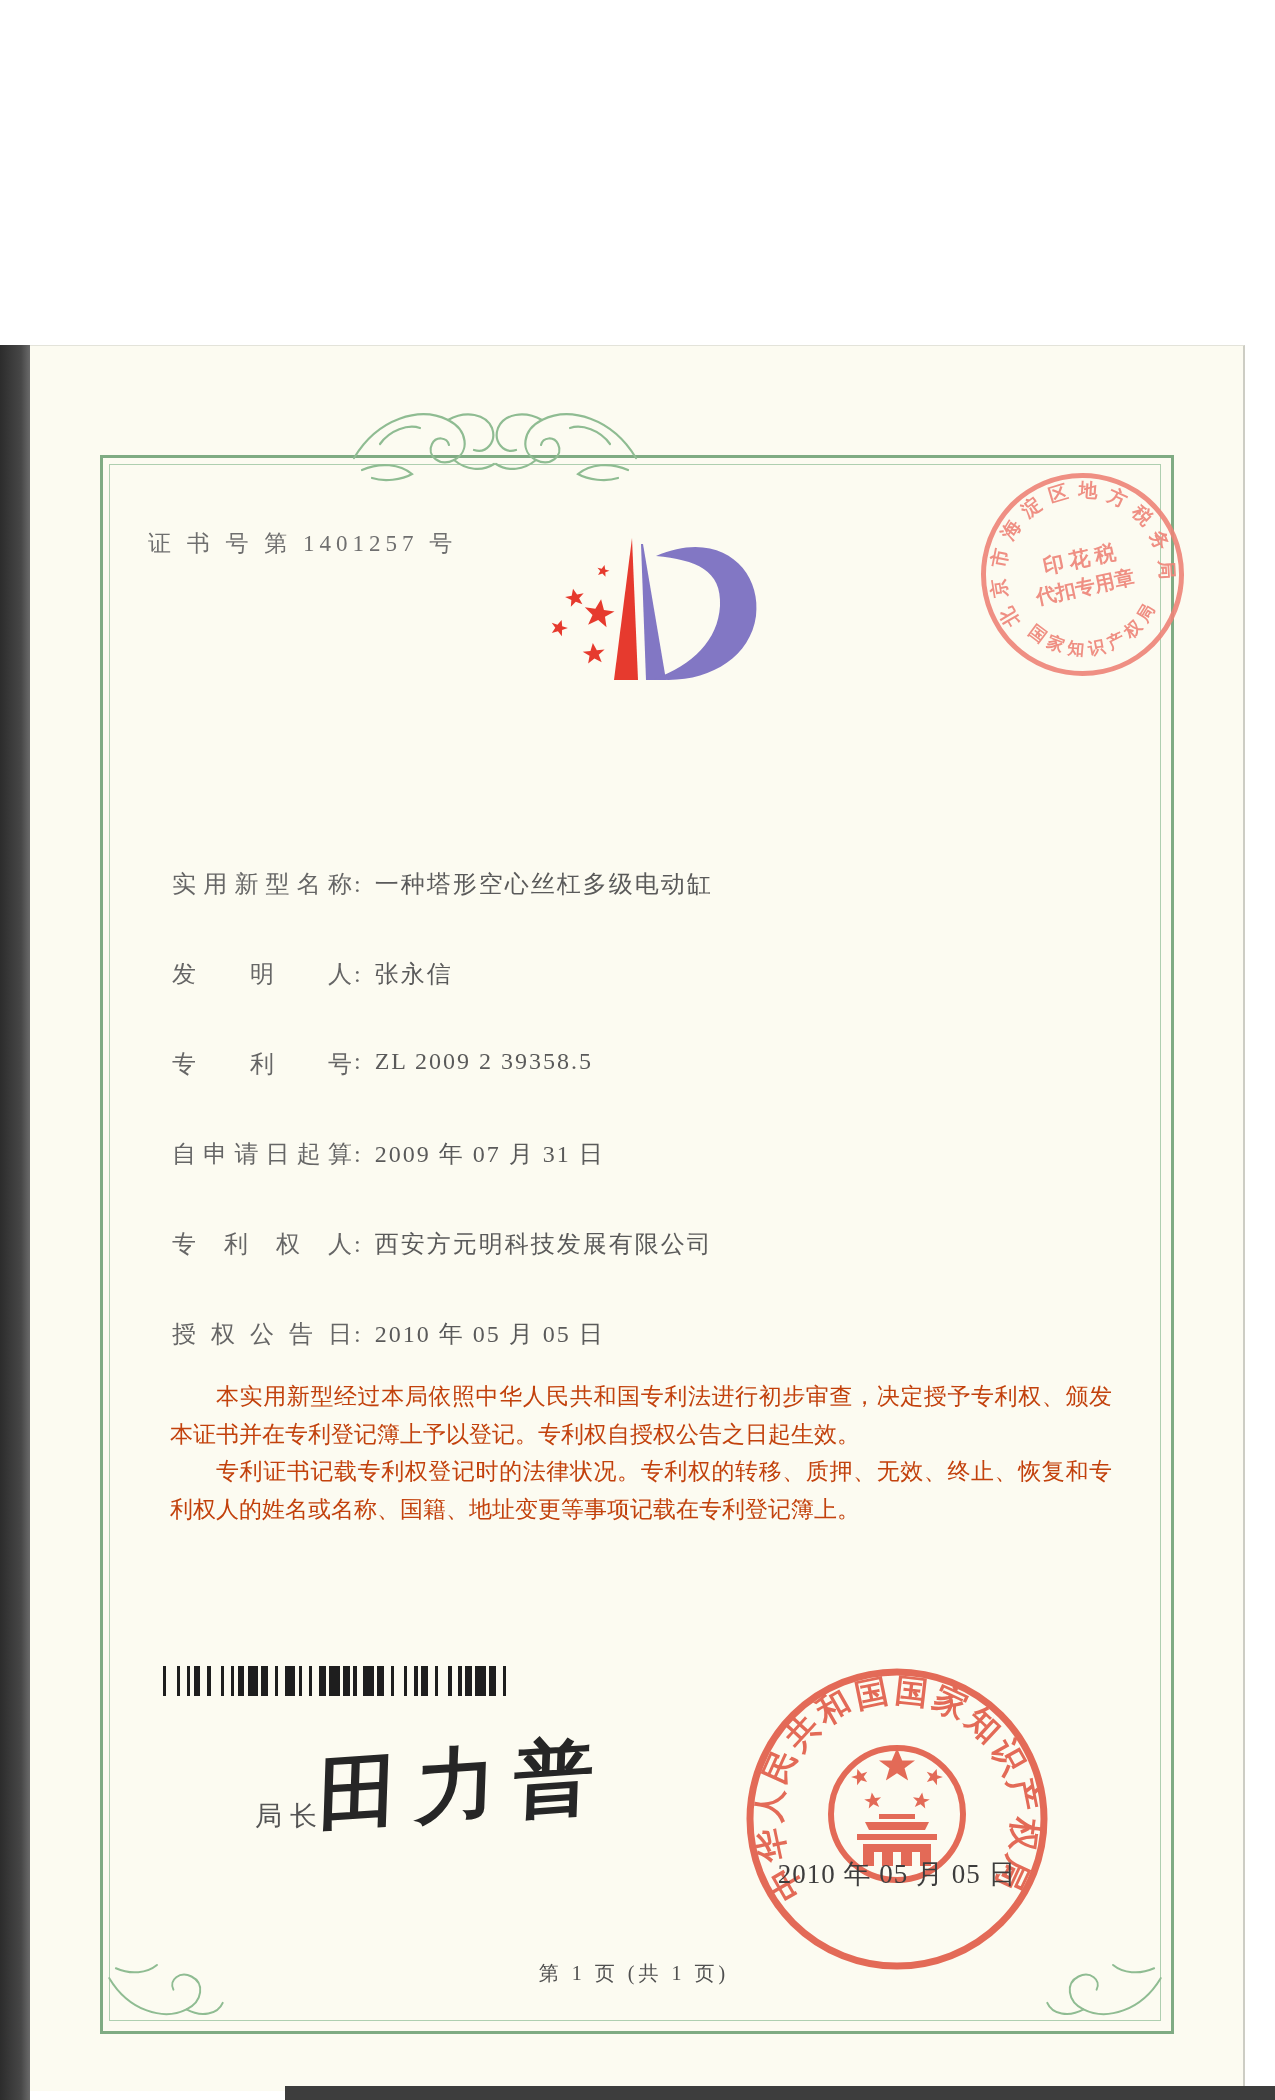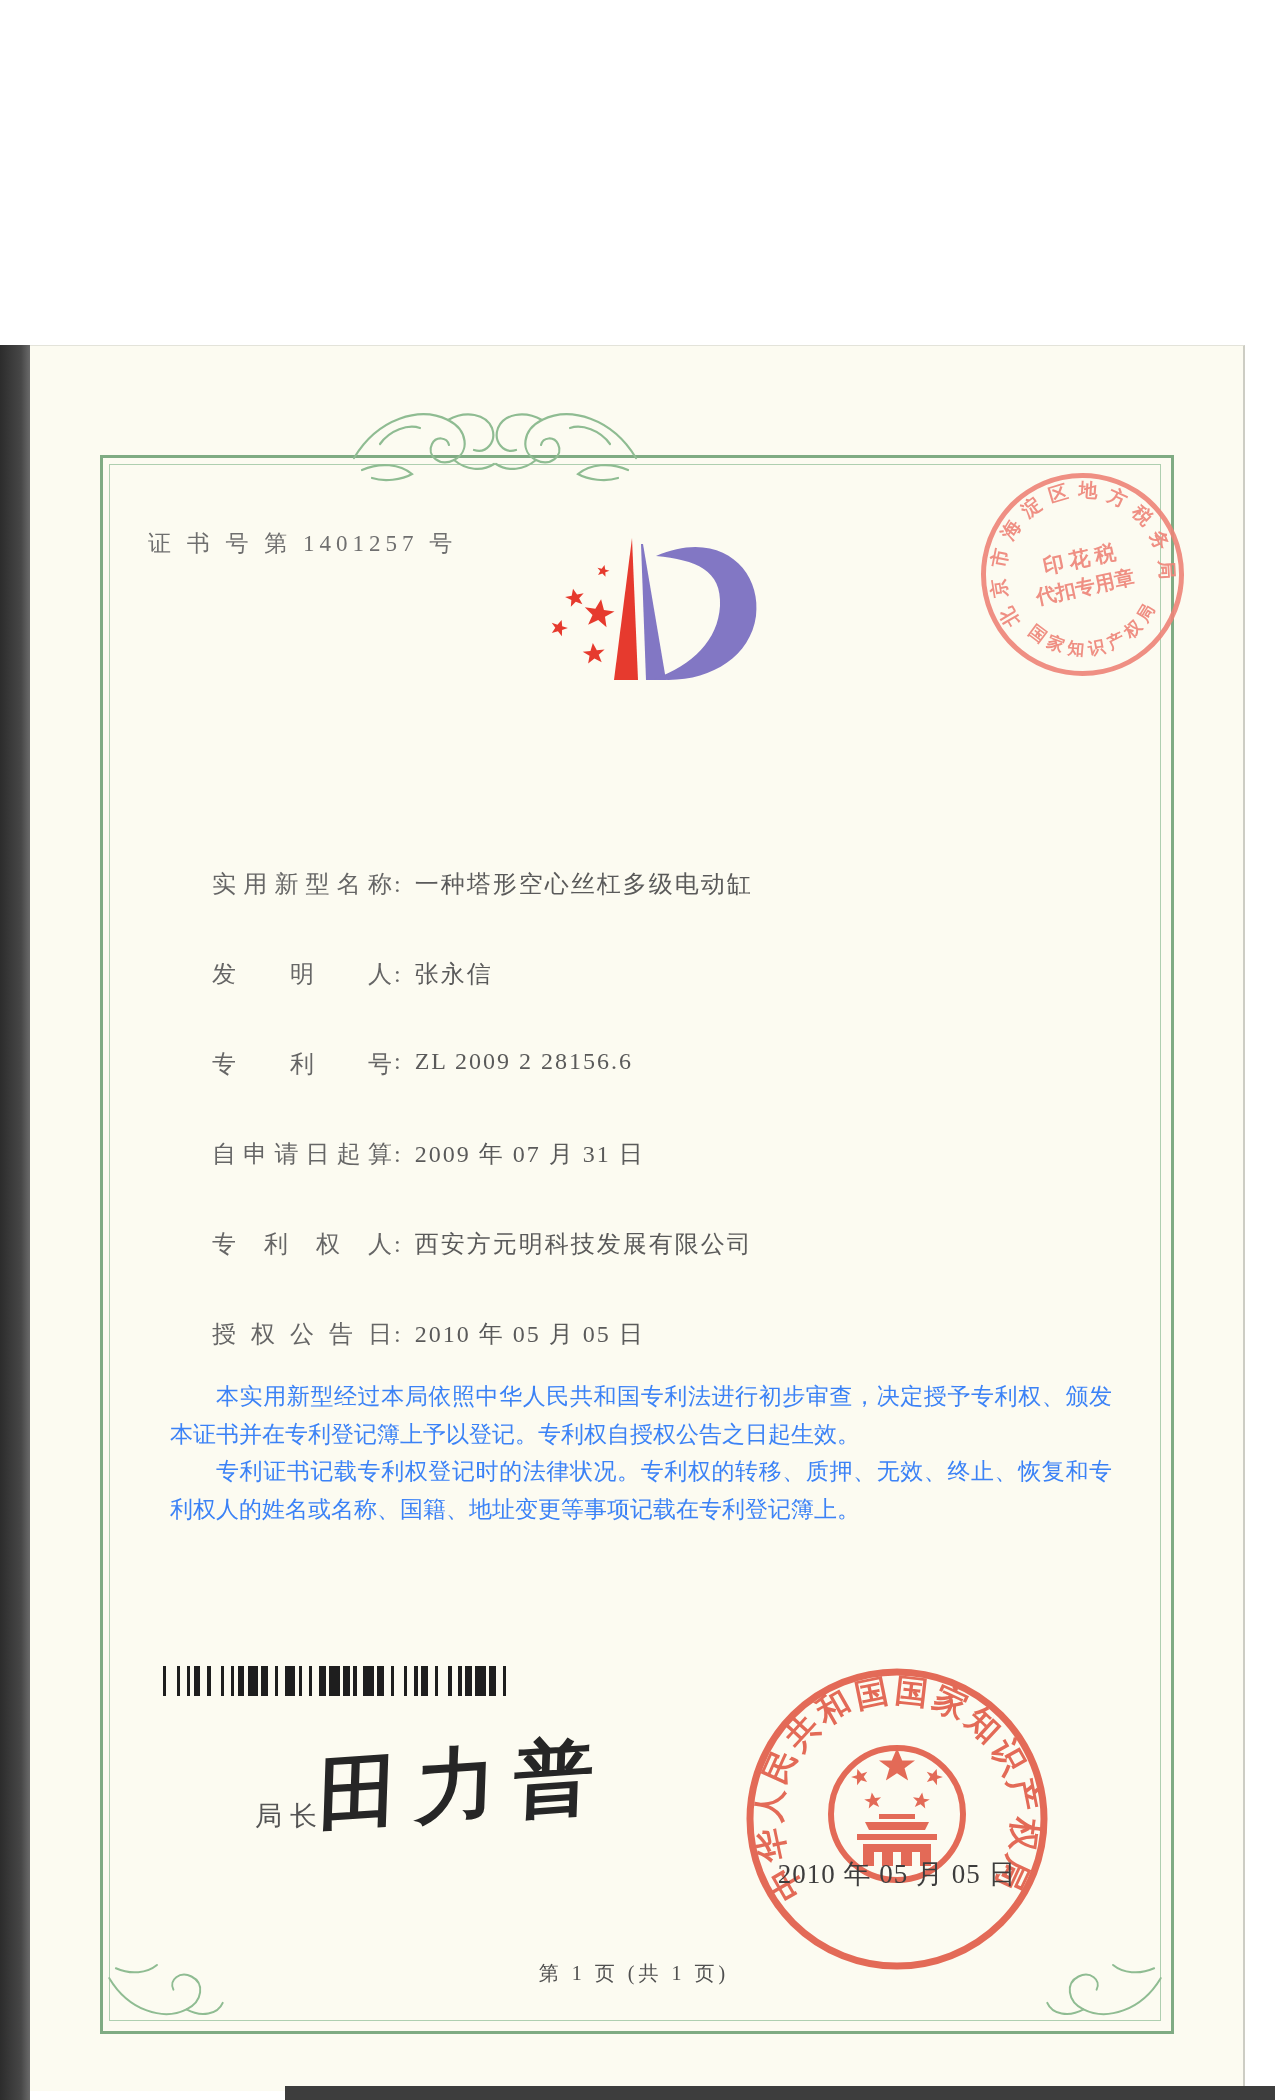--- a/index.html
+++ b/index.html
@@ -18,27 +18,27 @@
       border:1px solid var(--frame-green-light,#aecfb0);}
   .ornament{position:absolute;pointer-events:none;}
   
   .cert-no{position:absolute;left:148px;top:528px;font-size:23px;letter-spacing:5px;color:#6f6f6f;font-family:Liberation Serif, serif;}
   
   .logo{position:absolute;left:528px;top:508px;width:250px;height:190px;}
   
   .title{position:absolute;left:100px;top:714px;width:1068px;text-align:center;
       font-size:55px;letter-spacing:14px;text-indent:14px;color:#333;font-weight:500;}
   
-  .row{position:absolute;left:172px;height:40px;font-size:24px;color:#5e5e5e;white-space:nowrap;margin-left:40px;}
+  .row{position:absolute;left:172px;height:40px;font-size:24px;color:#5e5e5e;white-space:nowrap;}
   .row .lbl{display:inline-block;width:180px;text-align:justify;text-align-last:justify;color:#666;vertical-align:top;}
   .row .colon{display:inline-block;margin:0 14px 0 2px;color:#666;}
   .row .val{letter-spacing:2px;color:#5a5a5a;}
   
   .body-text{position:absolute;left:170px;top:1378px;width:942px;font-size:23px;
-      line-height:37.5px;color:#3b82f6;text-align:justify;}
+      line-height:37.5px;color:#c2410c;text-align:justify;}
   .body-text p{margin:0;text-indent:2em;}
   
   .barcode{position:absolute;left:163px;top:1666px;width:382px;height:30px;display:flex;overflow:hidden;}
   .barcode .br{background:#1e1e1e;flex:none;height:100%;}
   .barcode .sp{flex:none;height:100%;}
   
   .director{position:absolute;left:255px;top:1798px;font-size:27px;letter-spacing:8px;color:#555;}
   .signature{position:absolute;left:318px;top:1732px;font-size:80px;color:#262626;
       transform:rotate(-4deg) skewX(-6deg);letter-spacing:18px;font-weight:600;white-space:nowrap;}
   
@@ -118,21 +118,21 @@
   </svg>
 
 
   <div class="row" style="top:868px">
     <span class="lbl">实用新型名称</span><span class="colon">:</span><span class="val">一种塔形空心丝杠多级电动缸</span>
   </div>
   <div class="row" style="top:958px">
     <span class="lbl">发明人</span><span class="colon">:</span><span class="val">张永信</span>
   </div>
   <div class="row" style="top:1048px">
-    <span class="lbl">专利号</span><span class="colon">:</span><span class="val">ZL 2009 2 28156.6</span>
+    <span class="lbl">专利号</span><span class="colon">:</span><span class="val">ZL 2009 2 39358.5</span>
   </div>
   <div class="row" style="top:1138px">
     <span class="lbl">自申请日起算</span><span class="colon">:</span><span class="val">2009 年 07 月 31 日</span>
   </div>
   <div class="row" style="top:1228px">
     <span class="lbl">专利权人</span><span class="colon">:</span><span class="val">西安方元明科技发展有限公司</span>
   </div>
   <div class="row" style="top:1318px">
     <span class="lbl">授权公告日</span><span class="colon">:</span><span class="val">2010 年 05 月 05 日</span>
   </div>

